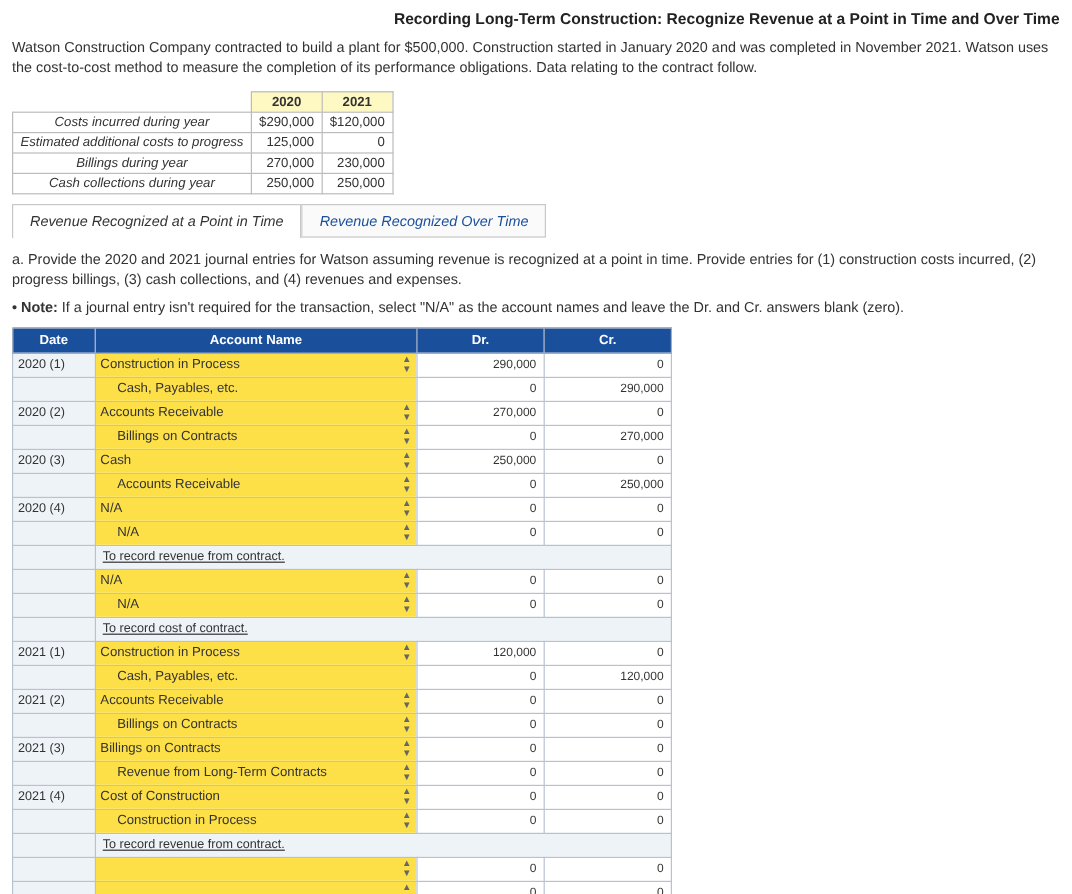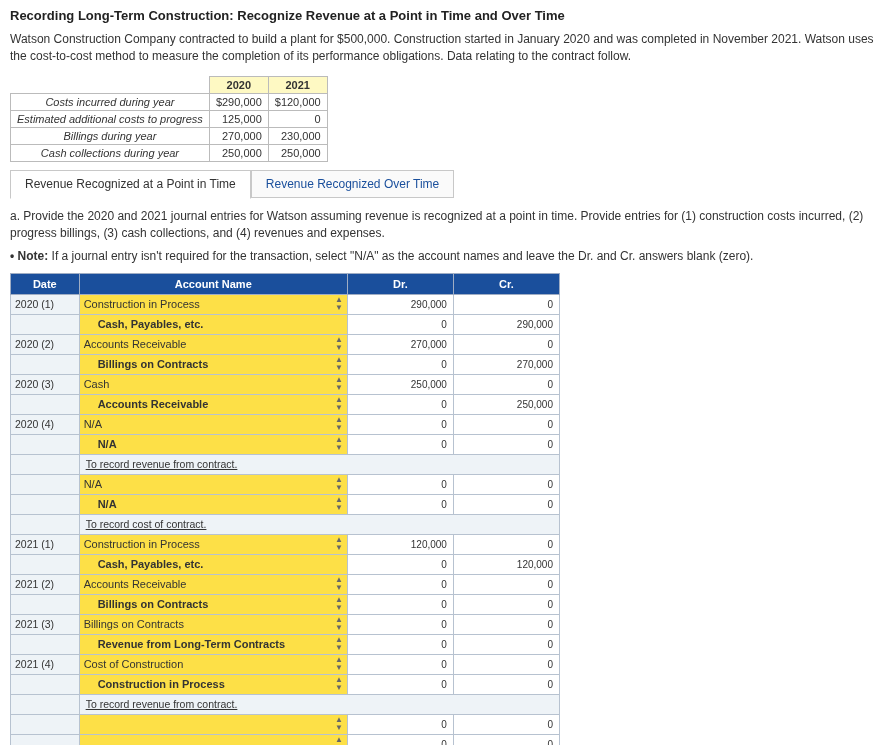--- a/index.html
+++ b/index.html
@@ -10,20 +10,21 @@
     font-size: 12px;
     color: #333;
     background: #fff;
     width: 893px;
   }
   h3.title {
     font-size: 13px;
     font-weight: 700;
     margin: 0 0 8px 0;
     color: #222;
+    text-align: right;
   }
   p.intro {
     margin: 0 0 10px 0;
     line-height: 1.45;
     font-size: 12px;
   }
 
   
   table.data {
     border-collapse: collapse;
@@ -37,21 +38,21 @@
   }
   table.data th {
     background: #fef9c3;
     font-weight: 700;
     text-align: center;
   }
   table.data td.lbl { text-align: center; font-style: italic; }
   table.data td.num { text-align: right; }
 
   
-  .tabs { display: flex; margin: 6px 0 4px 0; }
+  .tabs { display: flex; margin: 6px 0 4px 0; font-style: italic; }
   .tab {
     border: 1px solid #c8c8c8;
     padding: 6px 14px;
     font-size: 12px;
     background: #fafafa;
     cursor: pointer;
     color: #1a4f9c;
   }
   .tab.active {
     background: #fff;
@@ -93,21 +94,21 @@
     background: #eef3f7;
     font-size: 10.5px;
     white-space: nowrap;
   }
   table.journal td.acct {
     width: 215px;
     padding: 0 4px;
     background: #fde047;
     position: relative;
   }
-  table.journal td.acct.indent { padding-left: 18px; font-weight: bold; }
+  table.journal td.acct.indent { padding-left: 18px; }
   table.journal td.acct .sel {
     position: absolute;
     right: 4px;
     top: 50%;
     transform: translateY(-50%);
     font-size: 8px;
     color: #666;
     line-height: 1;
   }
   table.journal td.drcr {

